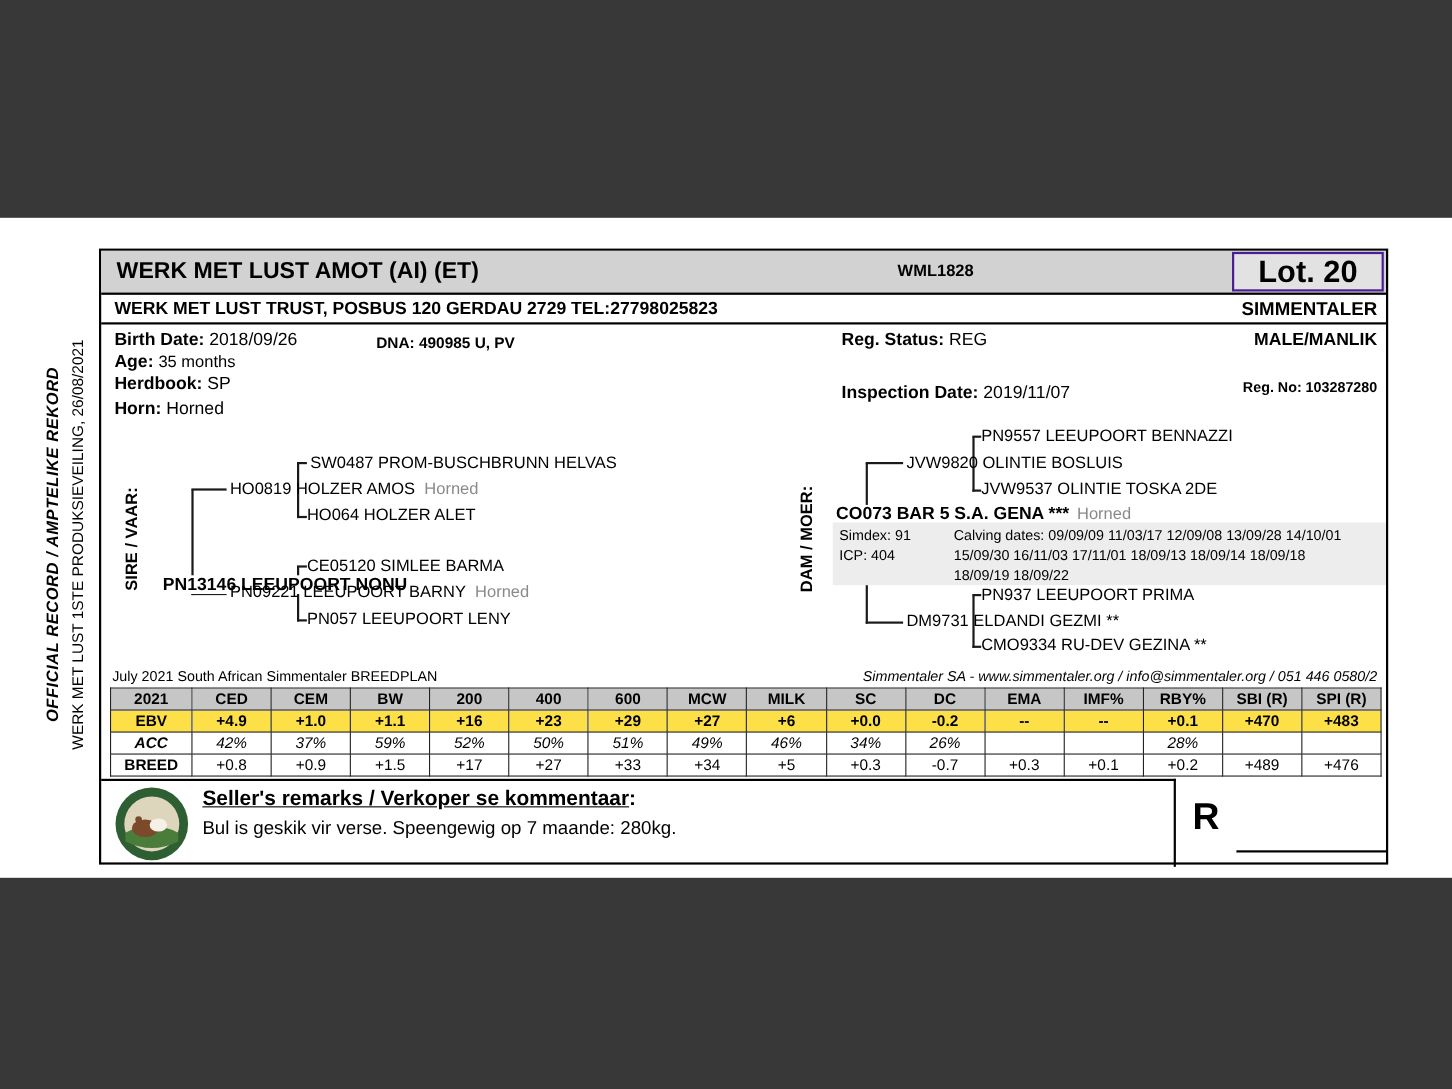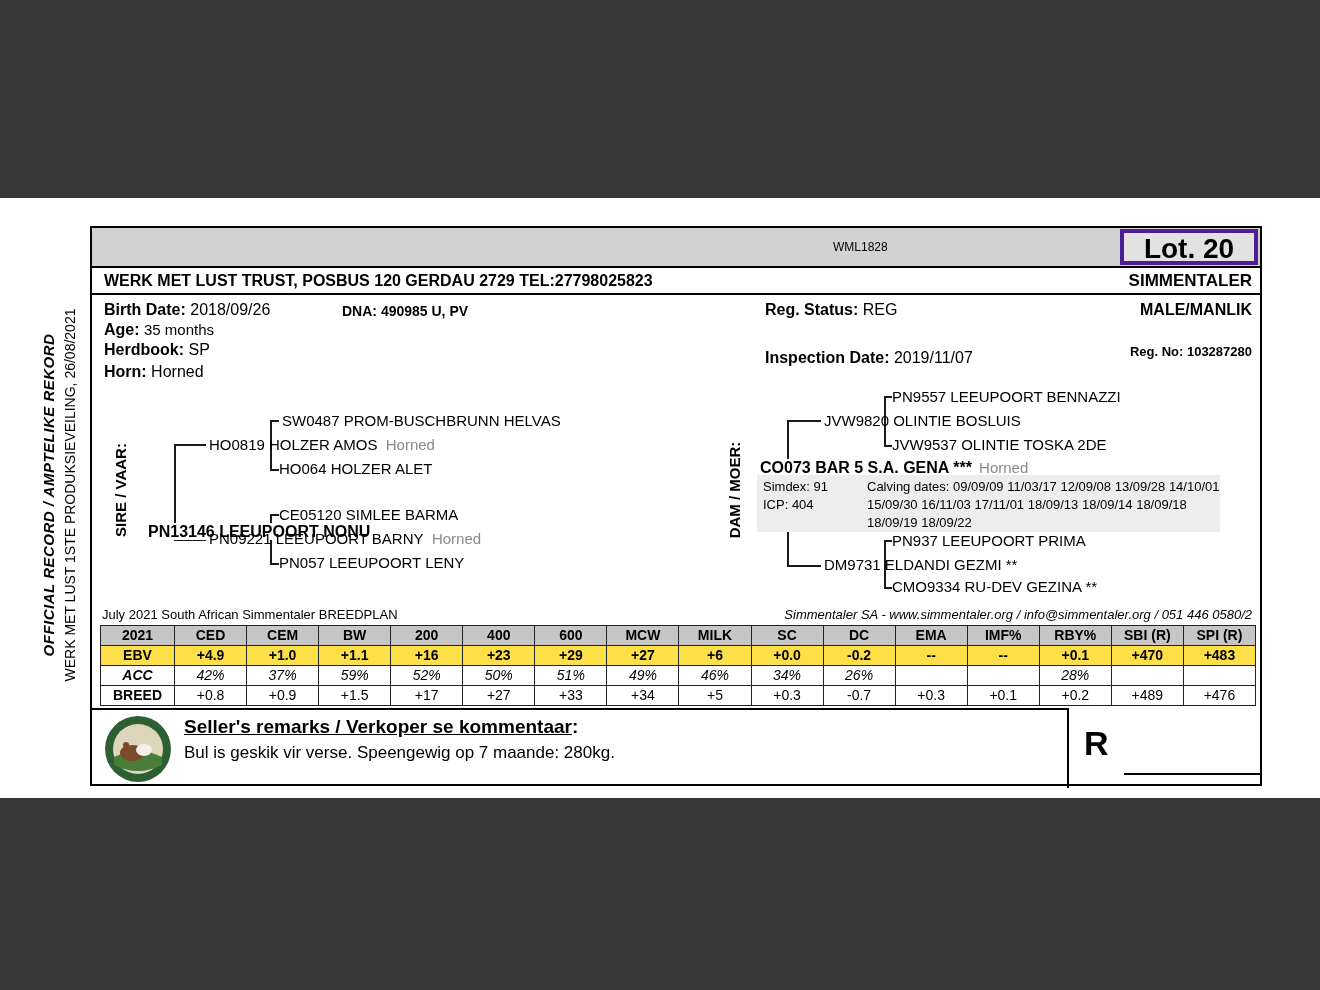--- a/index.html
+++ b/index.html
@@ -8,34 +8,34 @@
   .band { position:absolute; left:0; width:1320px; background:#383838; }
   .band-top { top:0; height:198px; }
   .band-bottom { top:798px; height:192px; }
   .rot { position:absolute; white-space:nowrap; transform:translate(-50%,-50%) rotate(-90deg); }
   .side1 { font-size:15px; font-weight:bold; font-style:italic; letter-spacing:0.5px; }
   .side2 { font-size:14px; }
   .card { position:absolute; left:90px; top:226px; width:1172px; height:560px; border:2px solid #000; background:#fff; }
   .abs { position:absolute; }
   .header-bar { position:absolute; left:0; top:0; width:100%; height:40px; background:#d2d2d2; border-bottom:2px solid #000; }
   .animal-title { position:absolute; left:14px; top:0; line-height:38px; font-size:21px; font-weight:bold; }
-  .animal-id { position:absolute; left:741px; top:0; line-height:38px; font-size:12px; font-weight:normal; }
-  .lot-box { position:absolute; right:2px; top:1px; width:138px; height:36px; border:4px solid #4c1d95; background:#e2e2e2; text-align:center; line-height:32px; font-size:28px; font-weight:bold; }
+  .animal-id { position:absolute; left:724px; top:0; line-height:38px; font-size:15px; font-weight:bold; }
+  .lot-box { position:absolute; right:2px; top:1px; width:138px; height:36px; border:2px solid #4c1d95; background:#e2e2e2; text-align:center; line-height:32px; font-size:28px; font-weight:bold; }
   .owner-row { position:absolute; left:0; top:40px; width:100%; height:27px; border-bottom:2px solid #000; }
   .owner-text { position:absolute; left:12px; top:0; line-height:26px; font-size:16px; font-weight:bold; }
   .breed-label { position:absolute; right:8px; top:0; line-height:26px; font-size:17px; font-weight:bold; }
   .info { font-size:16px; white-space:nowrap; }
   .info b { font-weight:bold; }
   .sm { font-size:13px; }
   .ped-name { position:absolute; font-size:15px; white-space:nowrap; line-height:16px; }
   .ped-subject { font-weight:bold; font-size:16px; background:#fff; padding:0 3px; line-height:17px;margin-top:40px; }
   .horn { color:#8a8a8a; }
   .vline { position:absolute; width:2px; background:#1a1a1a; }
   .hline { position:absolute; height:2px; background:#1a1a1a; }
-  .stats-box { position:absolute; left:665px; top:247px; width:463px; height:57px; background:#ededed; font-size:13px; }
+  .stats-box { position:absolute; left:665px; top:247px; width:503px; height:57px; background:#ededed; font-size:13px; }
   .stats-box span { position:absolute; white-space:nowrap; }
   .caption { position:absolute; font-size:13px; white-space:nowrap; }
   table.ebv { position:absolute; left:8px; top:397px; width:1156px; border-collapse:collapse; table-layout:fixed; font-size:14px; }
   .ebv th, .ebv td { border:1px solid #222; height:20px; text-align:center; padding:0; line-height:19px; overflow:hidden; }
   .ebv thead th { background:#c6c6c6; font-weight:bold; }
   .ebv tbody th { font-weight:bold; }
   .ebv tr.r-ebv td, .ebv tr.r-ebv th { background:#fde047; font-weight:bold; }
   .ebv tr.r-acc td, .ebv tr.r-acc th { font-style:italic; }
   .remarks-box { position:absolute; left:0; top:480px; width:977px; height:80px; border-top:2px solid #000; border-right:2px solid #000; }
   .remarks-title { position:absolute; left:92px; top:6px; font-size:19px; font-weight:bold; white-space:nowrap; }
@@ -50,20 +50,21 @@
 <div class="page">
   <div class="band band-top"></div>
   <div class="band band-bottom"></div>
 
   <div class="rot side1" style="left:48px; top:495px;">OFFICIAL RECORD / AMPTELIKE REKORD</div>
   <div class="rot side2" style="left:70px; top:495px;">WERK MET LUST 1STE PRODUKSIEVEILING, 26/08/2021</div>
 
   <div class="card">
 
     <div class="header-bar">
+      <div class="animal-title">WERK MET LUST AMOT (AI) (ET)</div>
       <div class="animal-id">WML1828</div>
     </div>
     <div class="lot-box"><span>Lot. 20</span></div>
 
     <div class="owner-row">
       <div class="owner-text">WERK MET LUST TRUST, POSBUS 120 GERDAU 2729 TEL:27798025823</div>
       <div class="breed-label">SIMMENTALER</div>
     </div>
 
     <div class="abs info" style="left:12px; top:73px;"><b>Birth Date:</b> <span>2018/09/26</span></div>

